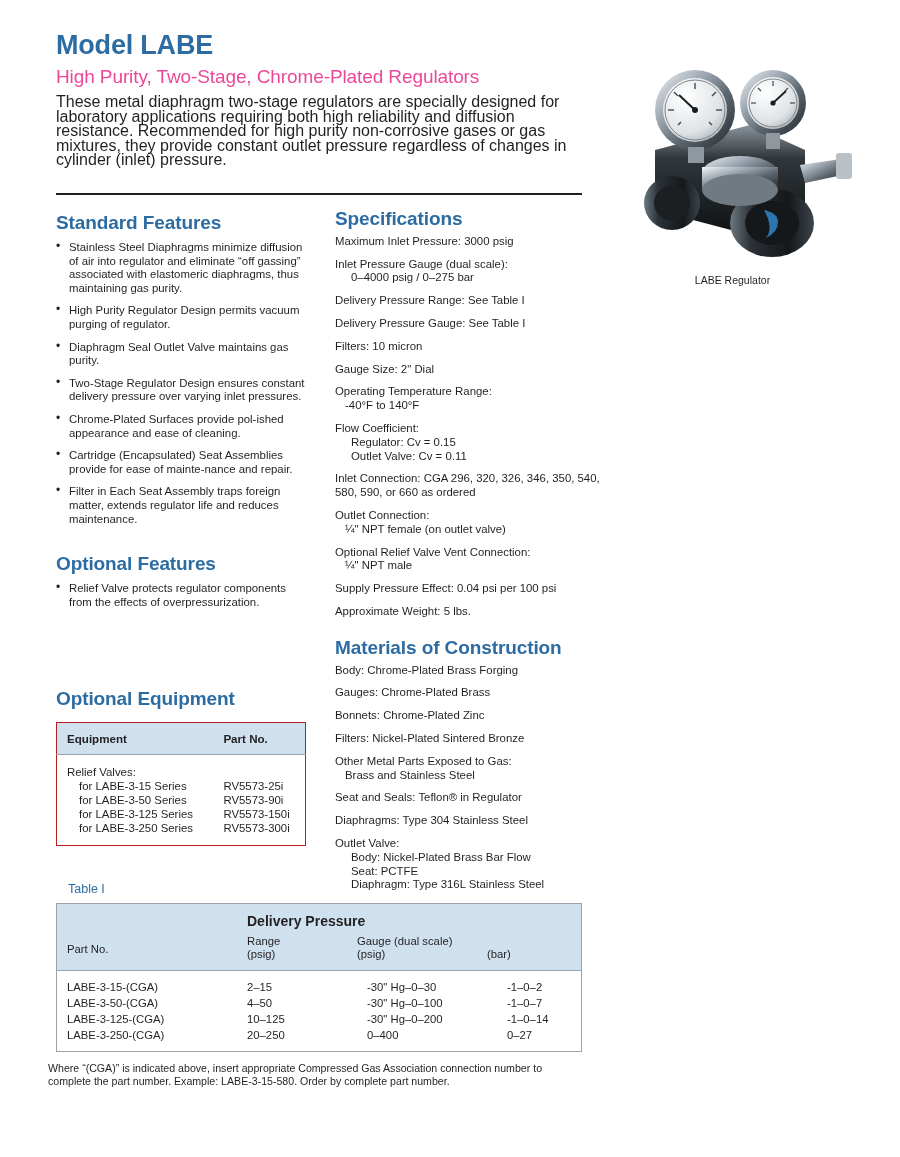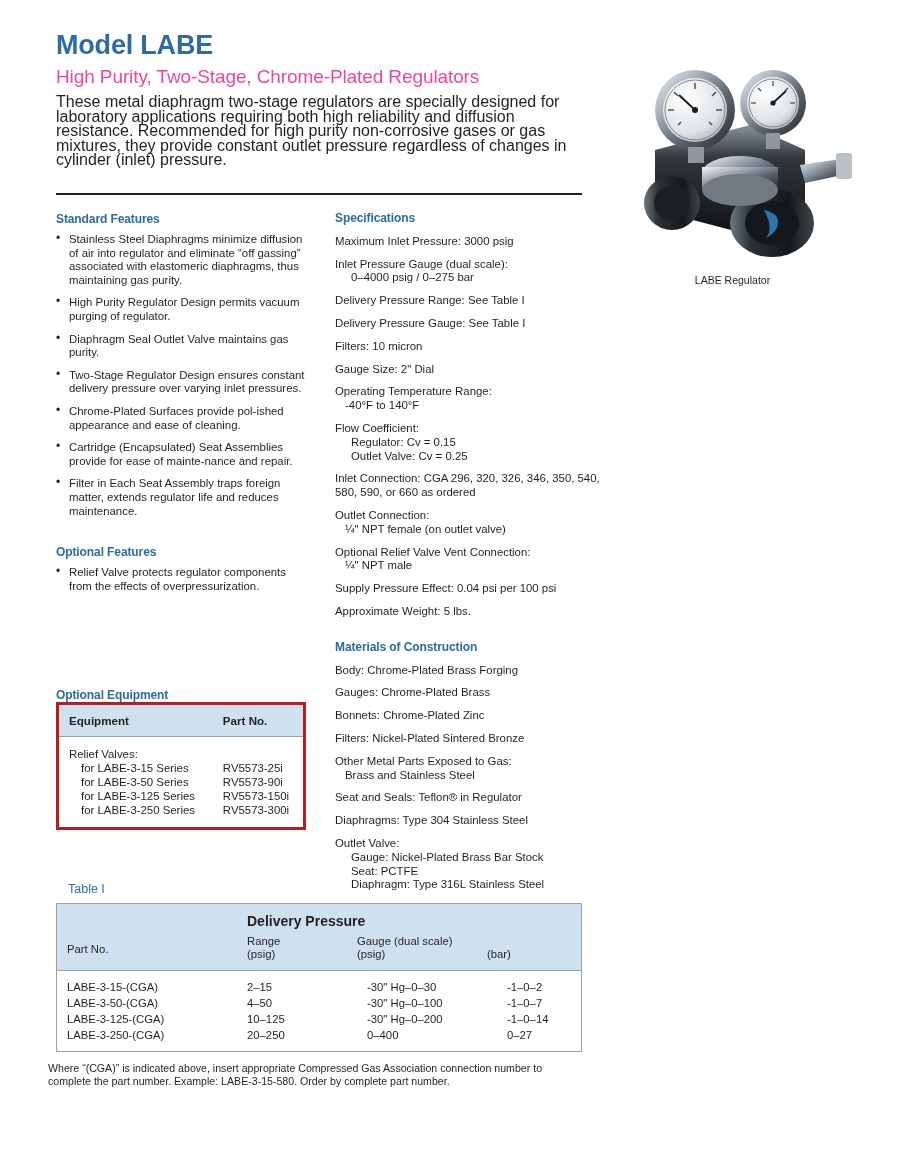--- a/index.html
+++ b/index.html
@@ -73,21 +73,21 @@
     position: absolute;
     left: 56px;
     top: 193px;
     width: 526px;
     height: 2px;
     background: #231f20;
   }
 
   
   .sec-head {
-    font-size: 12px;
+    font-size: 19px;
     font-weight: bold;
     color: #2d6ca2;
     letter-spacing: -0.1px;
   }
 
   
   .col-left {
     position: absolute;
     left: 56px;
     top: 212px;
@@ -116,21 +116,22 @@
   .block-gap { height: 18px; }
 
   
   .oe-wrap {
     position: absolute;
     left: 56px;
     top: 688px;
     width: 250px;
   }
   .oe-table {
-    border: 3px solid #b91c1c;
+    margin-top: 12px;
+    border: 1px solid #b91c1c;
     border-collapse: collapse;
     width: 250px;
     font-size: 11.4px;
   }
   .oe-table th {
     background: #cfe0ef;
     border-bottom: 1px solid #9aa3ab;
     text-align: left;
     font-weight: bold;
     padding: 9px 8px 9px 10px;
@@ -370,21 +371,21 @@
     <div class="spec-line">
       <span>Gauge Size: 2" Dial</span>
     </div>
     <div class="spec-line">
       <span>Operating Temperature Range:</span>
       <span class="sub2">-40°F to 140°F</span>
     </div>
     <div class="spec-line">
       <span>Flow Coefficient:</span>
       <span class="sub">Regulator: Cv = 0.15</span>
-      <span class="sub">Outlet Valve: Cv = 0.25</span>
+      <span class="sub">Outlet Valve: Cv = 0.11</span>
     </div>
     <div class="spec-line">
       <span>Inlet Connection: CGA 296, 320, 326, 346, 350, 540, 580, 590, or 660 as ordered</span>
     </div>
     <div class="spec-line">
       <span>Outlet Connection:</span>
       <span class="sub2">¼" NPT female (on outlet valve)</span>
     </div>
     <div class="spec-line">
       <span>Optional Relief Valve Vent Connection:</span>
@@ -416,21 +417,21 @@
       <span class="sub2">Brass and Stainless Steel</span>
     </div>
     <div class="spec-line">
       <span>Seat and Seals: Teflon® in Regulator</span>
     </div>
     <div class="spec-line">
       <span>Diaphragms: Type 304 Stainless Steel</span>
     </div>
     <div class="spec-line">
       <span>Outlet Valve:</span>
-      <span class="sub">Gauge: Nickel-Plated Brass Bar Stock</span>
+      <span class="sub">Body: Nickel-Plated Brass Bar Flow</span>
       <span class="sub">Seat: PCTFE</span>
       <span class="sub">Diaphragm: Type 316L Stainless Steel</span>
     </div>
   </div>
 
   <div class="table1-label">Table I</div>
   <table class="table1">
     <thead>
       <tr>
         <td class="hdr-cell" style="width:170px;">

